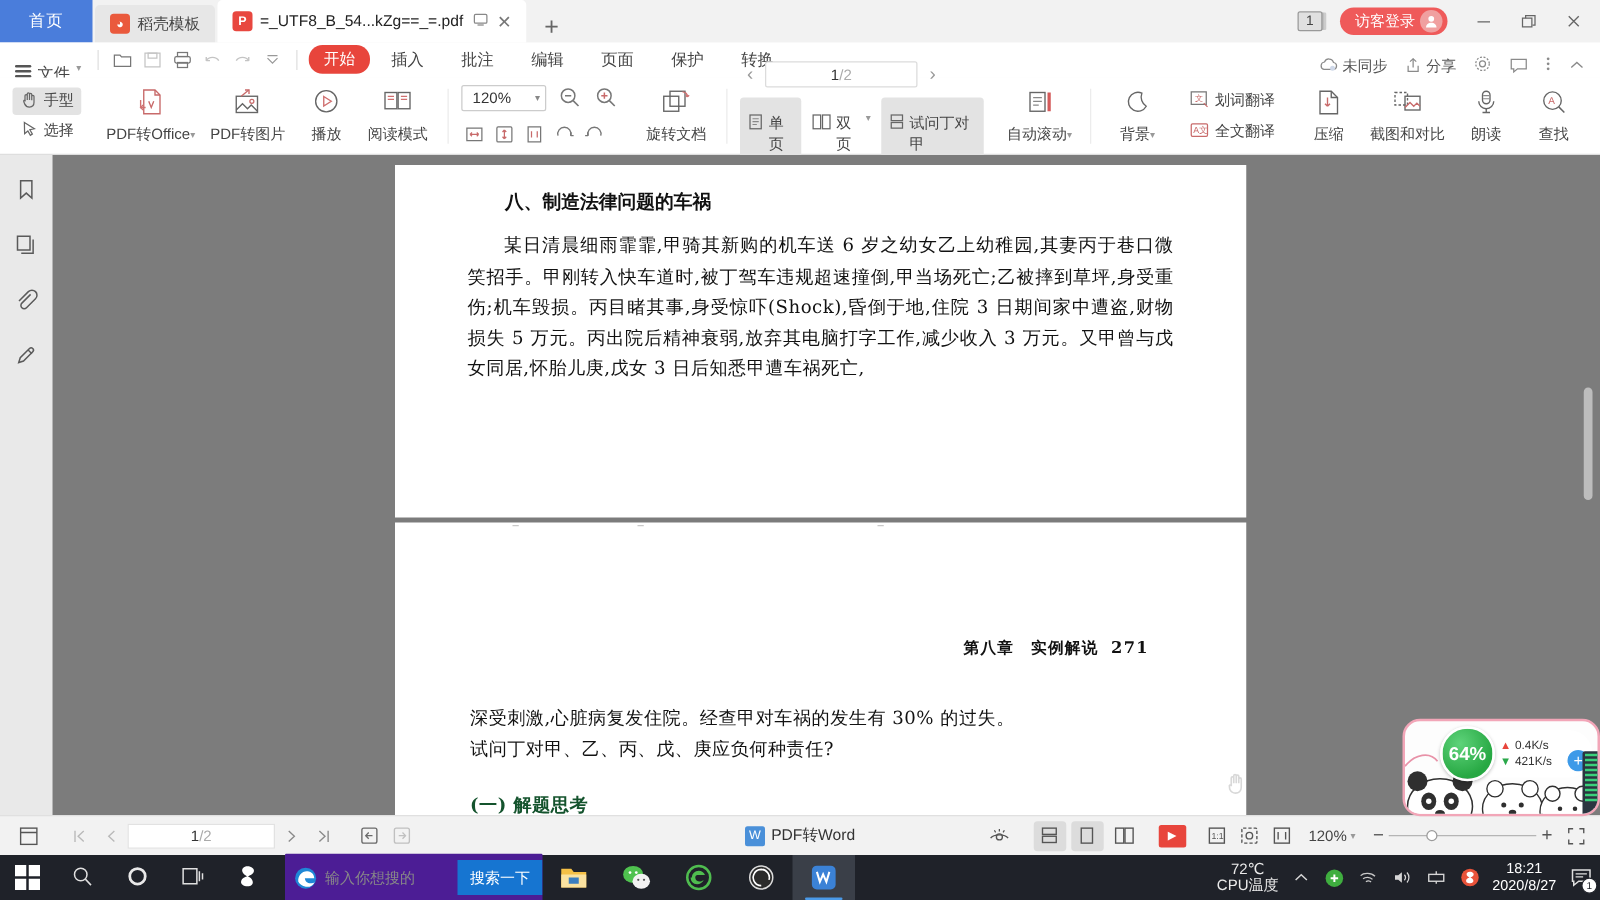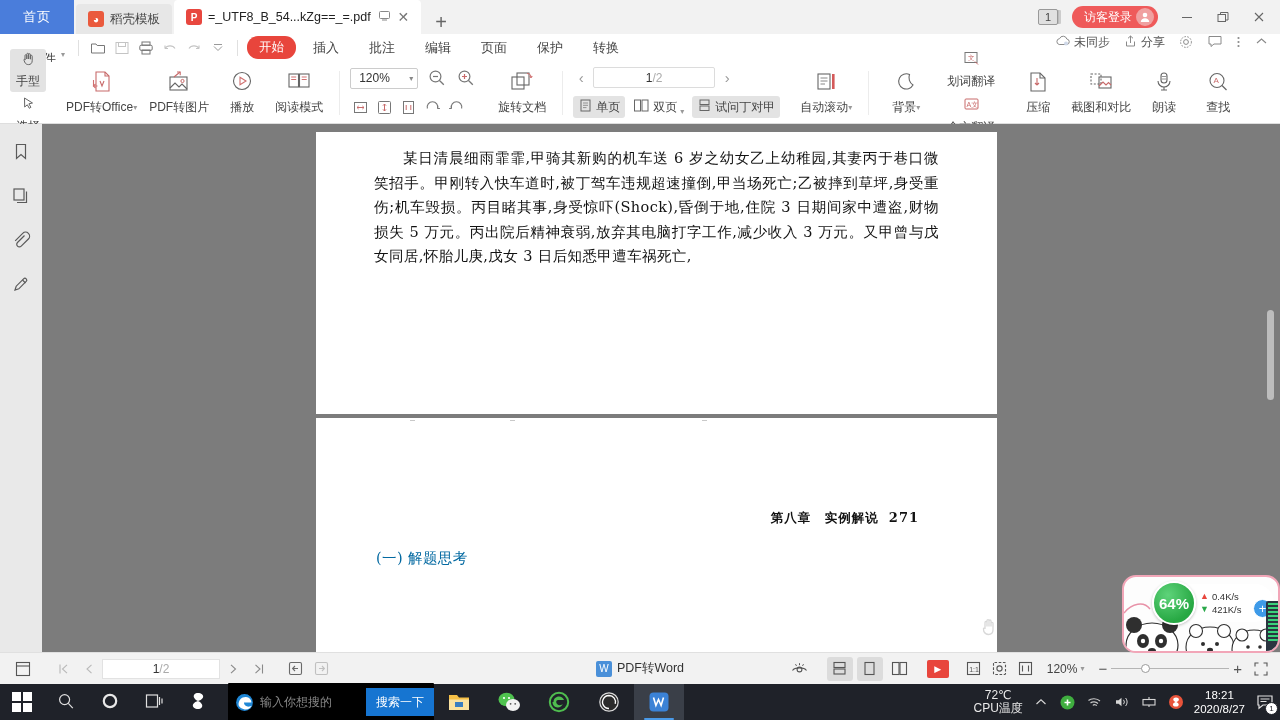--- a/index.html
+++ b/index.html
@@ -72,35 +72,35 @@
   .menu-file { display:flex; align-items:flex-start; gap:5px; color:#444; font-size:13px; padding:0 6px;margin-top:22px; }
   .hamb { display:inline-block; width:13px; }
   .hamb i { display:block; height:1.5px; background:#555; margin:2.5px 0; border-radius:1px; }
   .vdiv { width:1px; height:16px; background:#e0e0e0; margin:0 7px; }
   .qicon { width:24px; height:22px; display:flex; align-items:center; justify-content:center; color:#777; }
   .qicon.dim { color:#c9c9c9; }
   .mtab {
     padding:3px 13px; font-size:13px; color:#444; border-radius:11px; margin:0 2px;
   }
   .mtab.active { background:#e8453c; color:#fff; font-size:12.5px; padding:3px 12px; }
-  .menu-right { position:absolute; right:6px; top:0; height:28px; display:flex; align-items:flex-start; gap:3px; }
+  .menu-right { position:absolute; right:6px; top:0; height:28px; display:flex; align-items:flex-end; gap:3px; }
   .mr-item { display:flex; align-items:center; gap:3px; color:#555; font-size:12px; padding:0 5px; }
 
   
   .ribbon {
     position:absolute; left:0; top:62px; width:1280px; height:62px;
     background:#fff; border-bottom:1px solid #dedede;
     display:flex; align-items:center; padding:0 4px;
   }
   .rgroup { display:flex; align-items:center; height:58px; padding:0 6px; }
   .rsep { width:1px; height:44px; background:#ececec; margin:0 4px; }
   .stackbtn { display:flex; flex-direction:column; gap:2px; }
   .sbtn {
     display:flex; align-items:center; gap:4px; font-size:12px; color:#444;
-    padding:2px 6px; border-radius:3px; white-space:nowrap;flex-direction:column;
+    padding:2px 6px; border-radius:3px; white-space:nowrap;
   }
   .sbtn.sel { background:#e3e3e3; }
   .bigbtn {
     display:flex; flex-direction:column; align-items:center; justify-content:center;
     min-width:54px; padding:2px 6px; gap:2px; font-size:12px; color:#444; white-space:nowrap;
   }
   .bigbtn .lbl { display:flex; align-items:center; gap:0; }
   .caret { font-size:8px; color:#999; }
   .zoomsel {
     display:flex; align-items:center; justify-content:space-between;
@@ -113,22 +113,22 @@
   .pagenav { display:flex; align-items:center; gap:4px; }
   .pagebox {
     width:122px; height:21px; border:1px solid #dcdcdc; background:#fff;
     display:flex; align-items:center; justify-content:center;
     font-size:12px; color:#333; border-radius:2px;
   }
   .pagebox .den { color:#aaa; }
   .navarrow { color:#9a9a9a; font-size:15px; width:16px; text-align:center; }
   .viewrow { display:flex; align-items:center; gap:3px; margin-top:5px; }
   .vbtn {
-    display:flex; align-items:flex-end; gap:3px; font-size:12px; color:#444;
-    padding:2px 5px; border-radius:3px;
+    display:flex; align-items:flex-start; gap:3px; font-size:12px; color:#444;
+    padding:12px 5px; border-radius:3px;
   }
   .vbtn.sel { background:#e3e3e3; }
   .twocol { display:flex; flex-direction:column; gap:3px; }
 
   
   .leftrail {
     position:absolute; left:0; top:124px; width:42px; bottom:68px;
     background:#e9e9e9; display:flex; flex-direction:column;
     align-items:center; padding-top:16px; gap:20px;
   }
@@ -160,21 +160,21 @@
     text-align:right; margin:92px 78px 0 0; letter-spacing:1px;
   }
   .page-hdr .pno { font-size:13px; margin-left:10px; }
   .doc-p2 {
     font-family:"DejaVu Serif","Liberation Serif",serif;
     font-size:14.5px; color:#121212; line-height:25px;
     margin:36px 60px 0 60px; letter-spacing:0.4px;
   }
   .doc-sec {
     font-family:"DejaVu Serif","Liberation Serif",serif;
-    font-size:14.5px; font-weight:normal; color:#0369a1;
+    font-size:14.5px; font-weight:bold; color:#14532d;
     margin:22px 0 0 60px; letter-spacing:0.4px;
   }
   .dashed-marks { position:absolute; top:-6px; left:0; right:0; height:10px; }
   .dashed-marks i { position:absolute; width:5px; height:1px; background:#c9c9c9; }
   .hand-cursor {
     position:absolute; left:938px; top:492px; width:22px; height:24px;
     color:#dcdcdc; font-size:20px;
   }
   .vscroll {
     position:absolute; right:3px; top:186px; width:7px; height:90px;
@@ -248,21 +248,21 @@
   
   .taskbar {
     position:absolute; left:0; bottom:0; width:1280px; height:36px;
     background:#1f2229; display:flex; align-items:center;
   }
   .tb-btn { width:44px; height:36px; display:flex; align-items:center; justify-content:center; color:#e8e8e8; }
   .win-logo { display:grid; grid-template-columns:9px 9px; grid-template-rows:9px 9px; gap:2px; }
   .win-logo i { background:#fff; display:block; }
   .search-box {
     display:flex; align-items:center; height:39px; margin-left:8px;
-    background:#000000; border-radius:1px; overflow:hidden;
+    background:#4c1d95; border-radius:1px; overflow:hidden;
   }
   .sb-edge { width:20px; height:20px; margin:0 6px; display:flex; align-items:center; justify-content:center; }
   .sb-text { font-size:12px; color:#888; width:106px; }
   .sb-go { background:#1675d1; color:#fff; font-size:12px; padding:0 10px; height:28px; display:flex; align-items:center; }
   .tb-app { width:50px; height:36px; display:flex; align-items:center; justify-content:center; position:relative; }
   .tb-app.active { background:#3a3f48; }
   .tb-app .underline { position:absolute; bottom:0; left:10px; right:10px; height:2.5px; background:#4a9ae8; border-radius:2px; }
   .tray { position:absolute; right:0; display:flex; align-items:center; height:36px; padding-right:4px; gap:9px; }
   .tray-ico { width:18px; height:18px; display:flex; align-items:center; justify-content:center; color:#d6d6d6; }
   .cpu-temp { color:#eaeaea; font-size:12px; line-height:13px; text-align:center; }
@@ -771,31 +771,36 @@
       <svg width="20" height="20" viewBox="0 0 20 20">
           <path d="M4 16l1.2-3.8L12.6 4.8a1.8 1.8 0 012.6 2.6L7.8 14.8z" fill="none" stroke="#5a5a5a" stroke-width="1.2"></path>
           <path d="M11.5 6l3 3" stroke="#5a5a5a" stroke-width="1.1"></path>
         </svg>
     </div>
   </div>
 
   <div class="viewport">
 
     <div class="page page1">
+      <div class="doc-title">八、制造法律问题的车祸</div>
       <div class="doc-p doc-indent">某日清晨细雨霏霏,甲骑其新购的机车送 6 岁之幼女乙上幼稚园,其妻丙于巷口微笑招手。甲刚转入快车道时,被丁驾车违规超速撞倒,甲当场死亡;乙被摔到草坪,身受重伤;机车毁损。丙目睹其事,身受惊吓(Shock),昏倒于地,住院 3 日期间家中遭盗,财物损失 5 万元。丙出院后精神衰弱,放弃其电脑打字工作,减少收入 3 万元。又甲曾与戊女同居,怀胎儿庚,戊女 3 日后知悉甲遭车祸死亡,</div>
     </div>
 
     <div class="page page2">
       <div class="dashed-marks">
         <i style="left:94px;top:8px;"></i>
           <i style="left:194px;top:8px;"></i>
           <i style="left:386px;top:8px;"></i>
       </div>
       <div class="page-hdr">
         <span>第八章　实例解说</span><span class="pno">271</span>
+      </div>
+      <div class="doc-p2">
+        <div>深受刺激,心脏病复发住院。经查甲对车祸的发生有 30% 的过失。</div>
+        <div>试问丁对甲、乙、丙、戊、庚应负何种责任?</div>
       </div>
       <div class="doc-sec">(一) 解题思考</div>
     </div>
 
     <div class="hand-cursor">
       <svg width="20" height="22" viewBox="0 0 20 22">
           <path d="M5 13V6.4a1 1 0 012 0v4.1V4.6a1 1 0 012 0v5.9V5a1 1 0 012 0v5.5V7.3a1 1 0 012 0v6.5c0 3-2 4.7-4.6 4.7-2.4 0-3.7-1.2-4.6-3.1L3.5 13c-.3-.9 1-1.6 1.5-.7z" fill="none" stroke="#d8d8d8" stroke-width="1.3"></path>
         </svg>
     </div>
 

